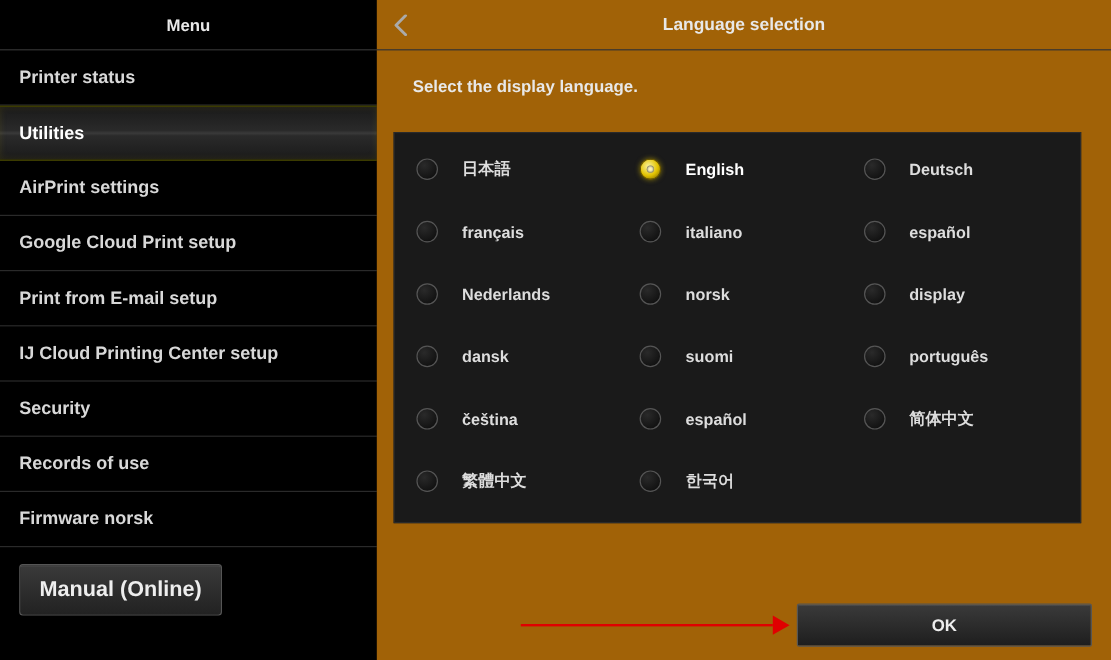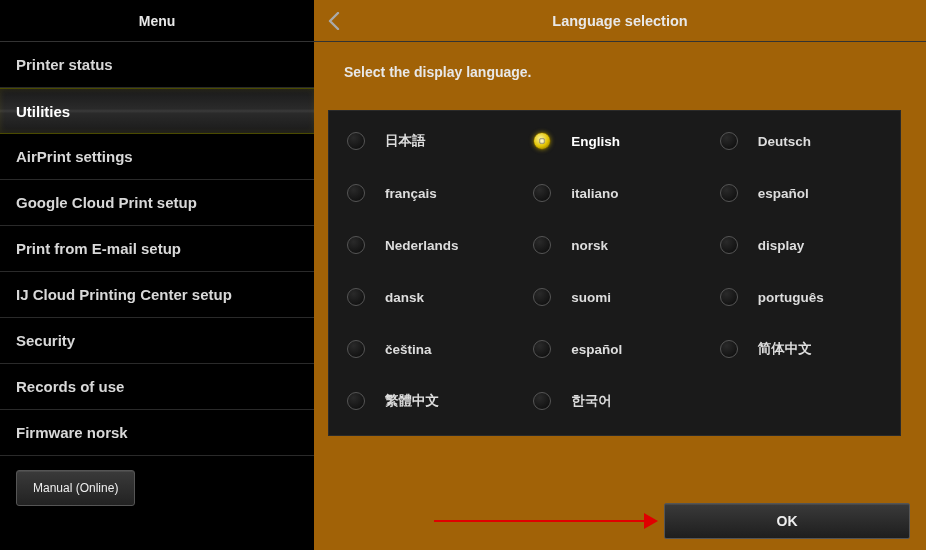--- a/index.html
+++ b/index.html
@@ -14,21 +14,21 @@
   .side-item.active {
     background: linear-gradient(to bottom, #1a1a1a 0%, #2a2a2a 45%, #3a3a3a 50%, #2a2a2a 55%, #1a1a1a 100%);
     color: #fff;
     border-top: 1px solid #4a4a00;
     border-bottom: 1px solid #4a4a00;
     box-shadow: inset 0 0 6px rgba(180,160,0,0.15);
   }
   .manual-wrap { padding: 14px 16px; }
   .manual-btn {
     display: inline-flex; align-items: center; justify-content: center;
-    padding: 10px 16px; font-size: 12px; font-weight: normal; color: #eee;
+    padding: 10px 16px; font-size: 18px; font-weight: bold; color: #eee;
     background: linear-gradient(to bottom, #3a3a3a, #222);
     border: 1px solid #555; border-radius: 3px; cursor: pointer;
     box-shadow: inset 0 1px 0 rgba(255,255,255,0.08);
   }
 
   
   .main { flex: 1; background: #a16207; position: relative; display: flex; flex-direction: column; }
   .main-header { height: 42px; display: flex; align-items: center; border-bottom: 1px solid #333; position: relative; }
   .back { width: 40px; height: 42px; display: flex; align-items: center; justify-content: center; cursor: pointer; color: #aaa; font-size: 20px; }
   .main-title { position: absolute; left: 0; right: 0; text-align: center; font-weight: bold; font-size: 14.5px; pointer-events: none; }

